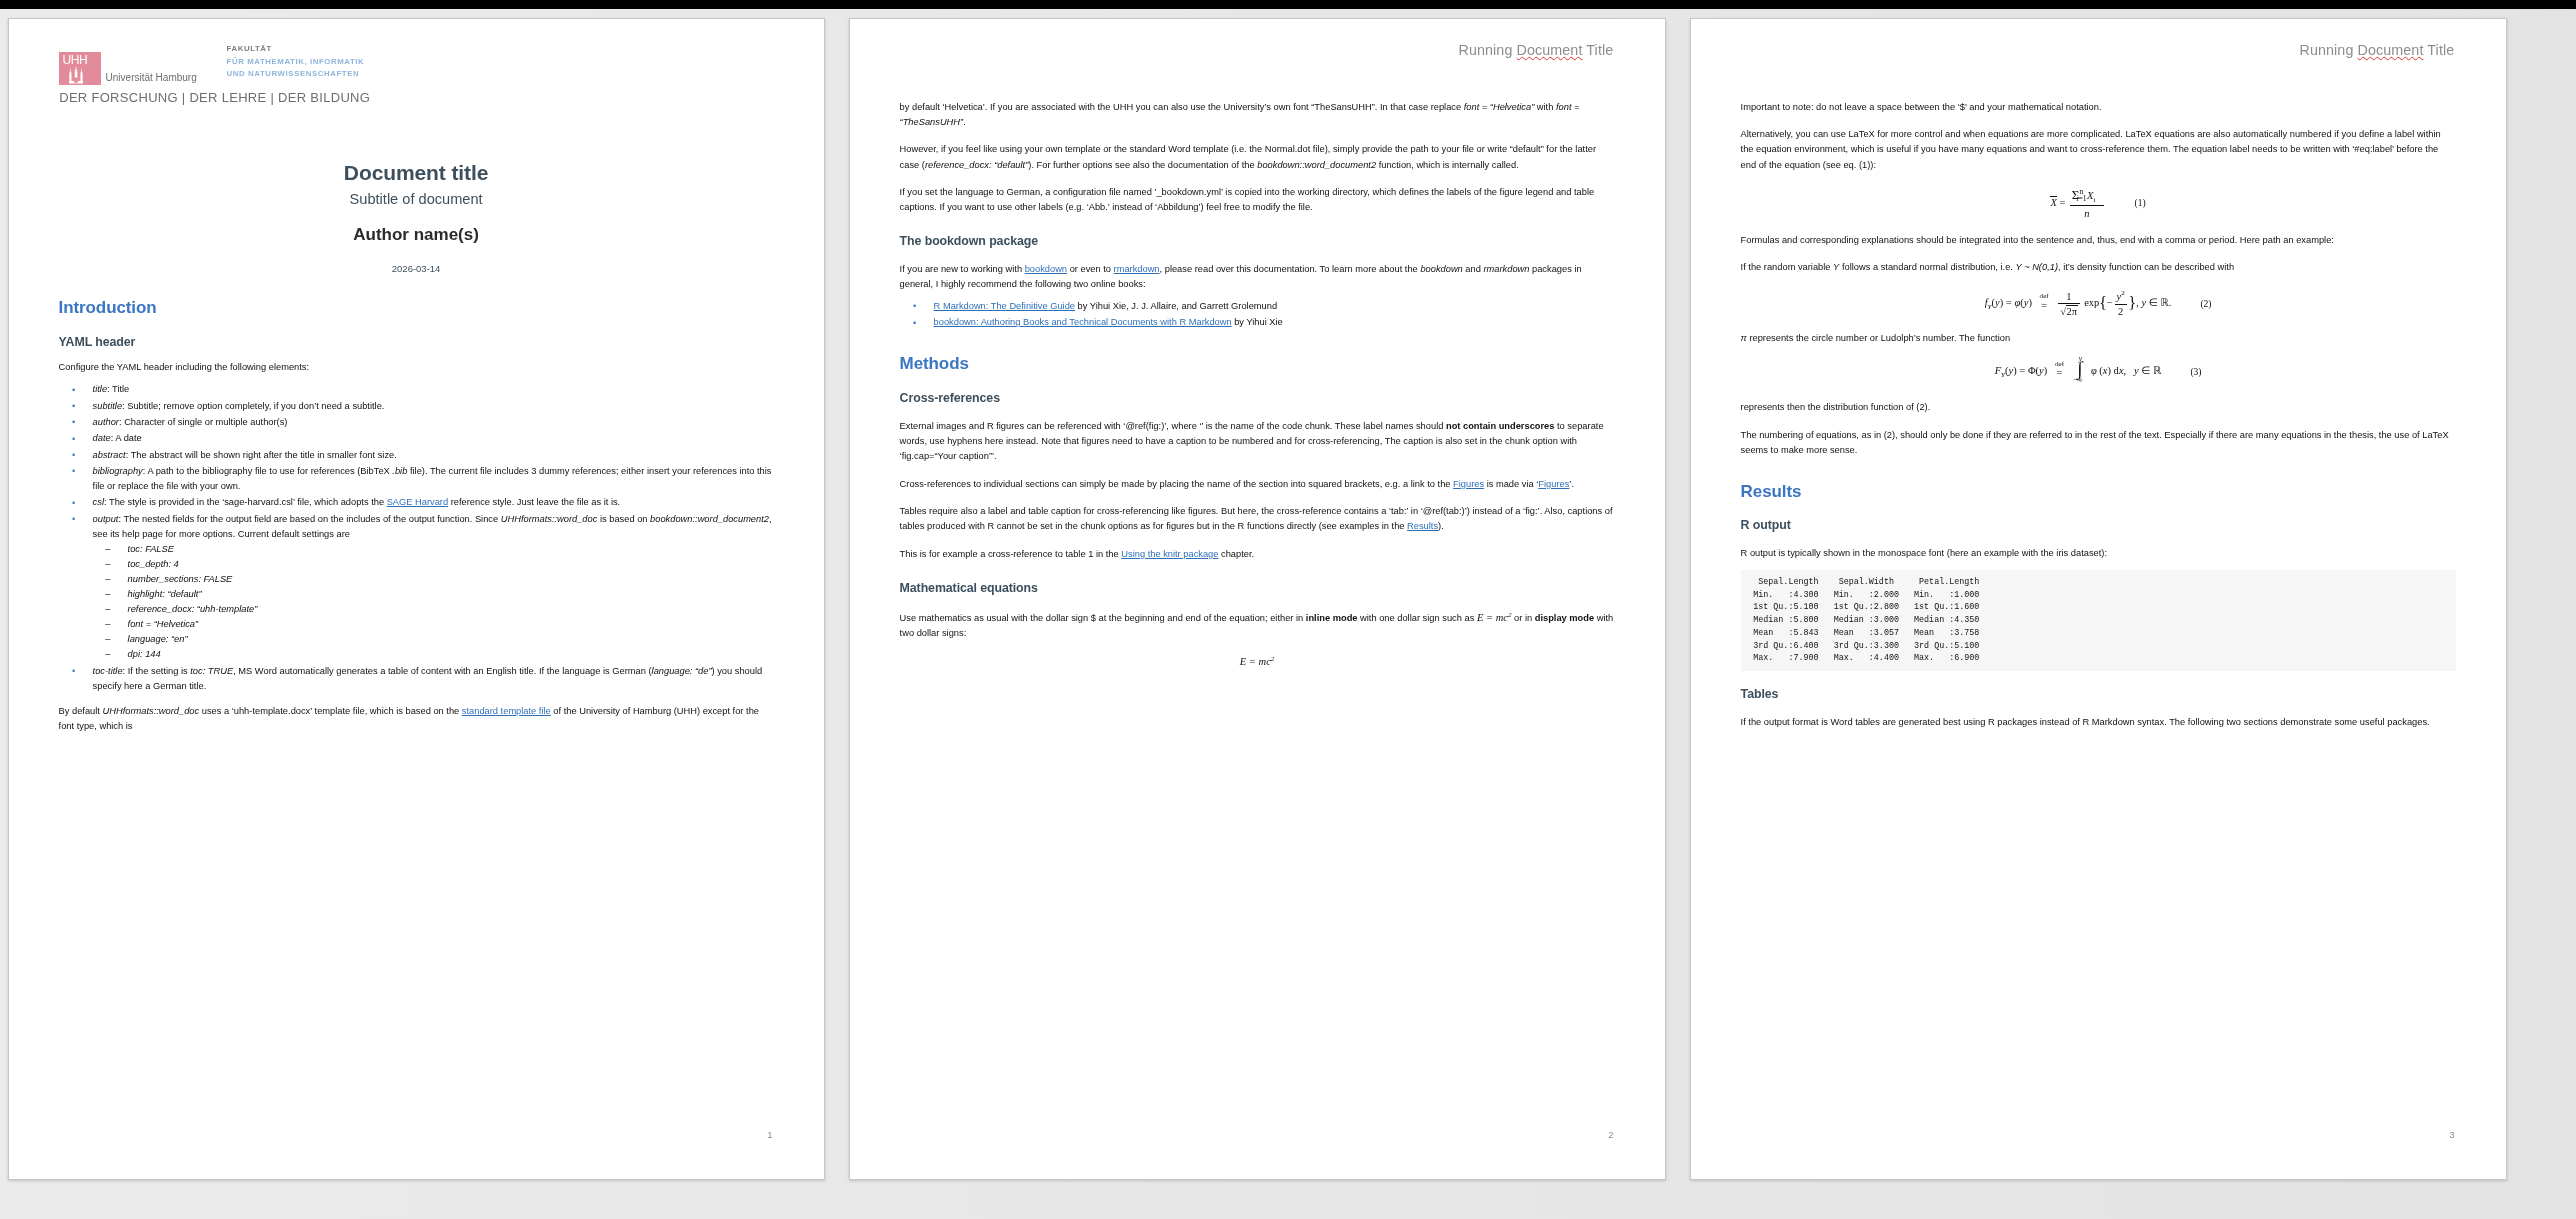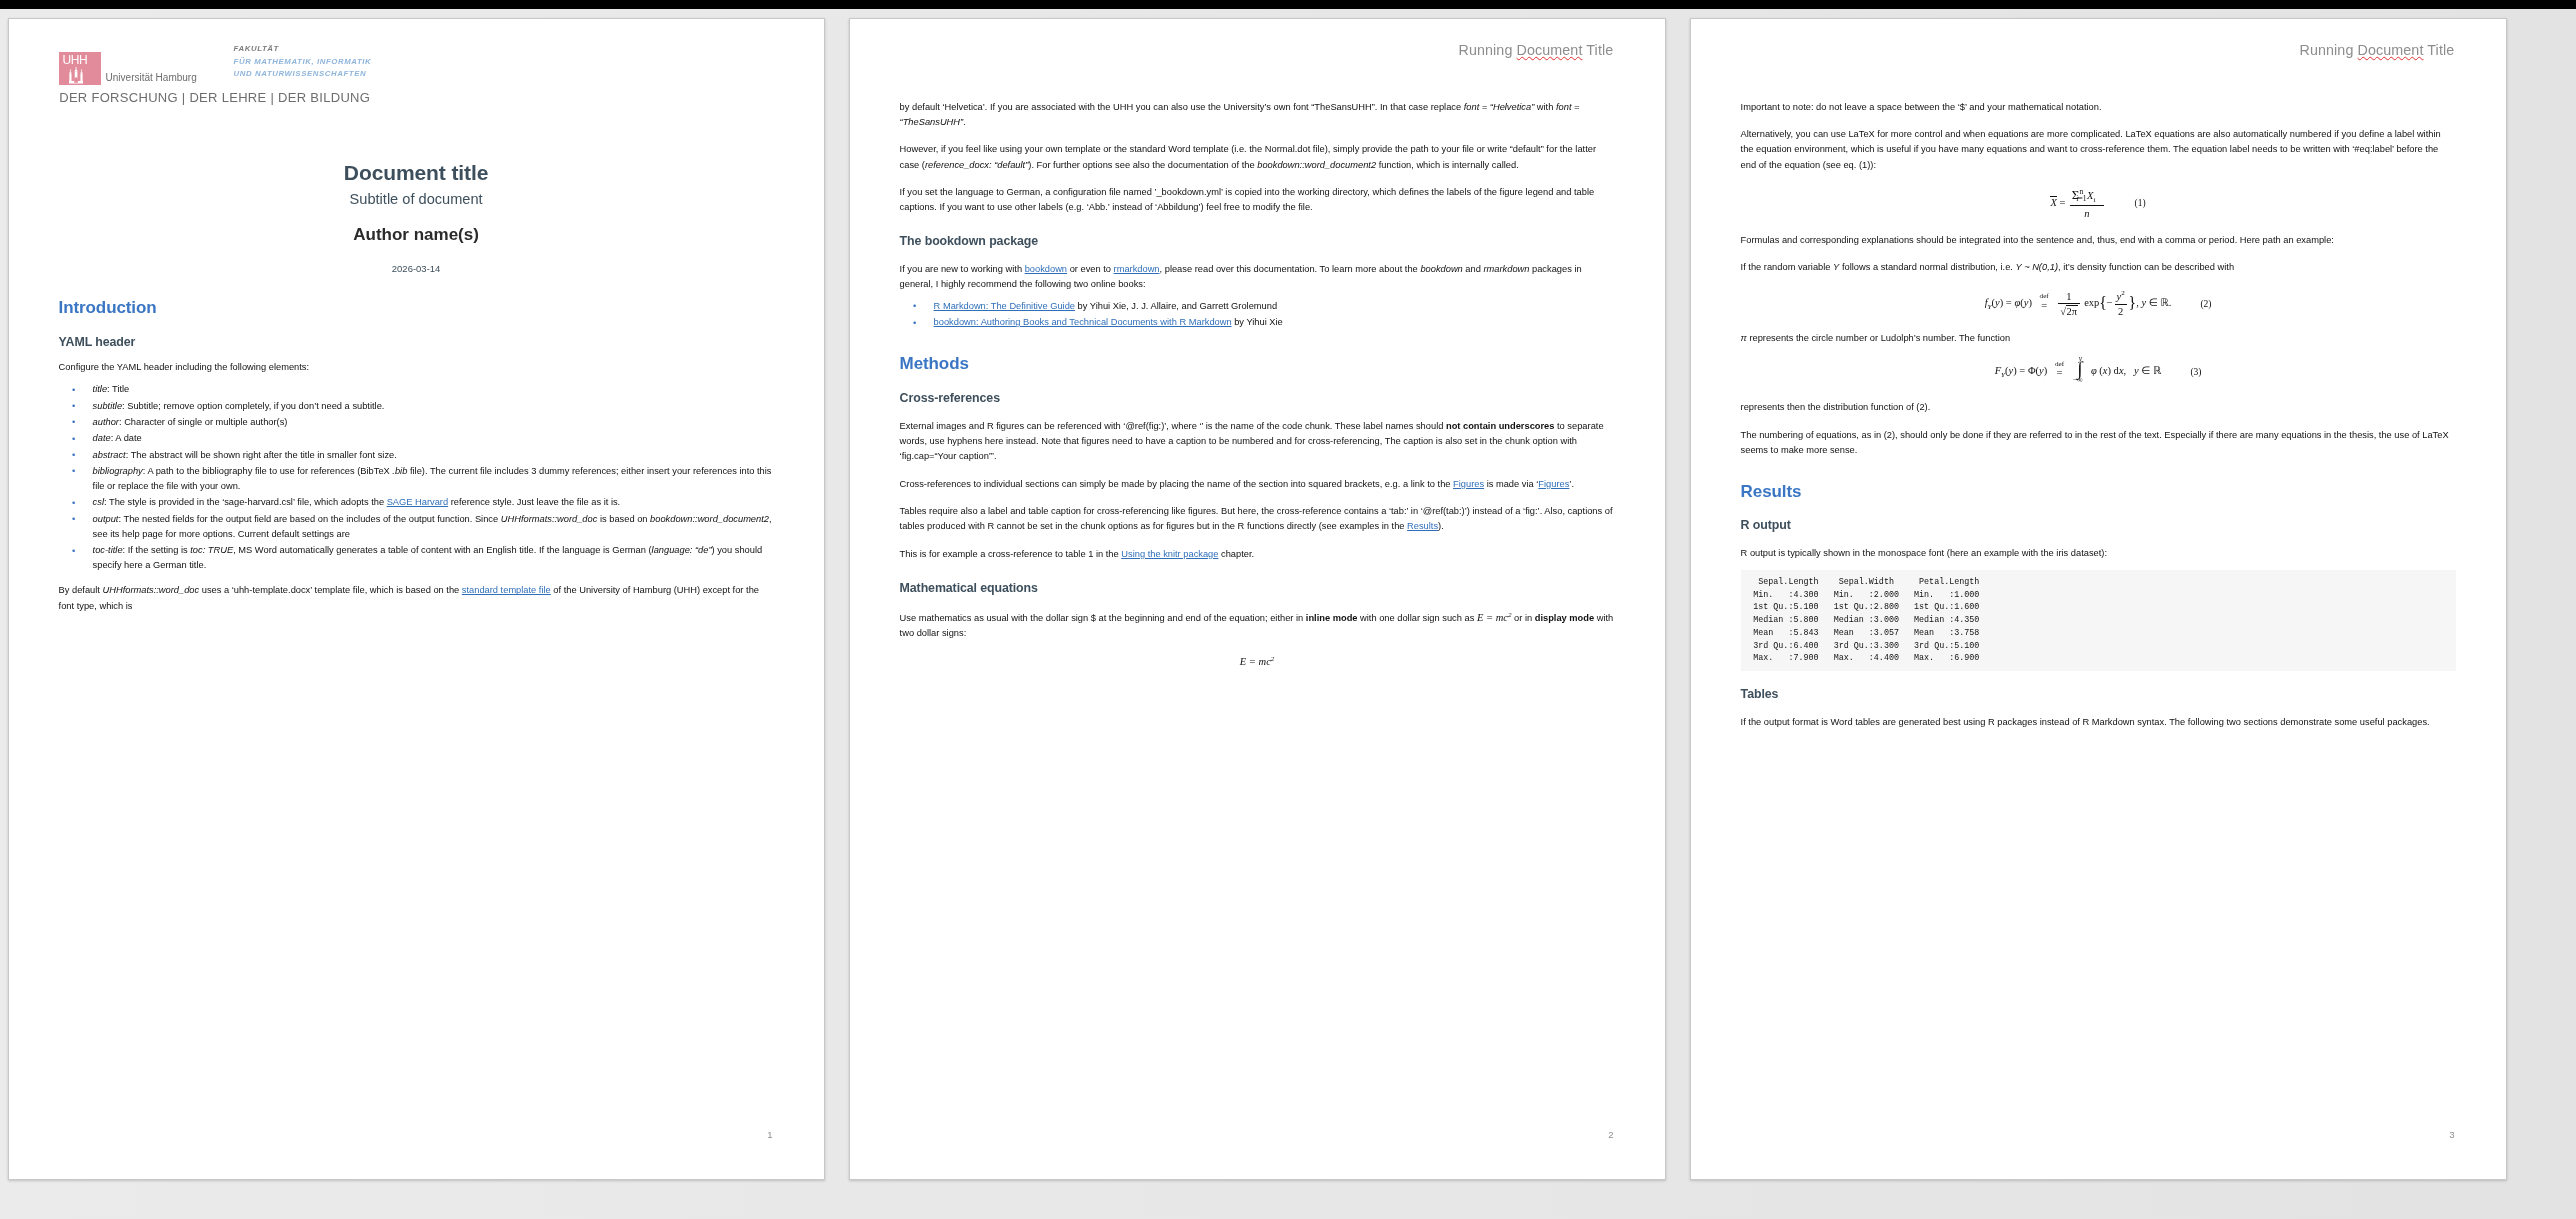--- a/index.html
+++ b/index.html
@@ -102,23 +102,22 @@
   .uni-claim {
     color: #6d6d6d;
     font-size: 13px;
     letter-spacing: 0.3px;
     margin-top: 4.4px;
     white-space: nowrap;
     font-family: "Liberation Sans", sans-serif;
   }
   .faculty-block {
     position: absolute;
-    left: 175px; top: 0px;
+    left: 168px; top: 0px;
     line-height: 1.62;
-    font-style: italic;
   }
   .fac-line1 {
     color: #7d7d7d; font-size: 7.8px;
     letter-spacing: 0.6px; font-weight: bold;
   }
   .fac-line {
     color: #8fb5dc; font-size: 7.8px;
     letter-spacing: 0.6px; font-weight: bold;
   }
 
@@ -319,20 +318,30 @@
 
         <ul class="bul">
           <li><em>title</em><span>: Title</span></li>
           <li><em>subtitle</em><span>: Subtitle; remove option completely, if you don’t need a subtitle.</span></li>
           <li><em>author</em><span>: Character of single or multiple author(s)</span></li>
           <li><em>date</em><span>: A date</span></li>
           <li><em>abstract</em><span>: The abstract will be shown right after the title in smaller font size.</span></li>
           <li><em>bibliography</em><span>: A path to the bibliography file to use for references (BibTeX </span><em>.bib</em><span> file). The current file includes 3 dummy references; either insert your references into this file or replace the file with your own.</span></li>
           <li><em>csl</em><span>: The style is provided in the ‘sage-harvard.csl’ file, which adopts the </span><a class="lnk" href="#">SAGE Harvard</a><span> reference style. Just leave the file as it is.</span></li>
           <li><em>output</em><span>: The nested fields for the output field are based on the includes of the output function. Since </span><em>UHHformats::word_doc</em><span> is based on </span><em>bookdown::word_document2</em><span>, see its help page for more options. Current default settings are</span>
+            <ul class="dash">
+              <li>toc: FALSE</li>
+              <li>toc_depth: 4</li>
+              <li>number_sections: FALSE</li>
+              <li>highlight: “default”</li>
+              <li>reference_docx: “uhh-template”</li>
+              <li>font = “Helvetica”</li>
+              <li>language: “en”</li>
+              <li>dpi: 144</li>
+            </ul>
           </li>
           <li><em>toc-title</em><span>: If the setting is </span><em>toc: TRUE</em><span>, MS Word automatically generates a table of content with an English title. If the language is German (</span><em>language: “de”</em><span>) you should specify here a German title.</span></li>
         </ul>
 
         <p class="body"><span>By default </span><em>UHHformats::word_doc</em><span> uses a ‘uhh-template.docx’ template file, which is based on the </span><a class="lnk" href="#">standard template file</a><span> of the University of Hamburg (UHH) except for the font type, which is</span></p>
 
       </div>
       <div class="page-num">1</div>
     </div>
 

